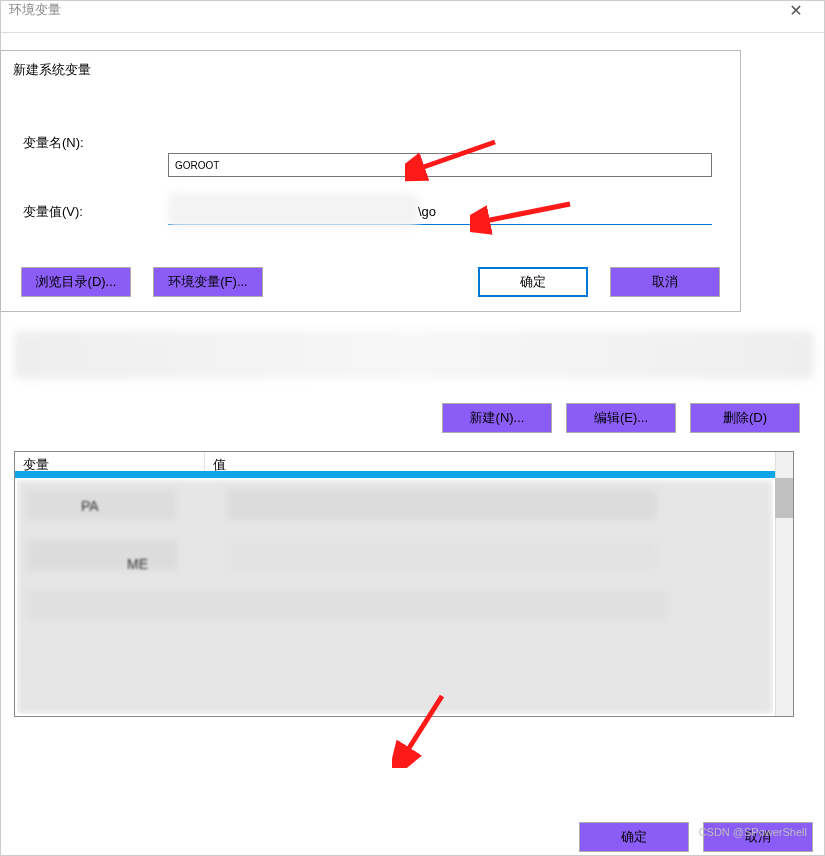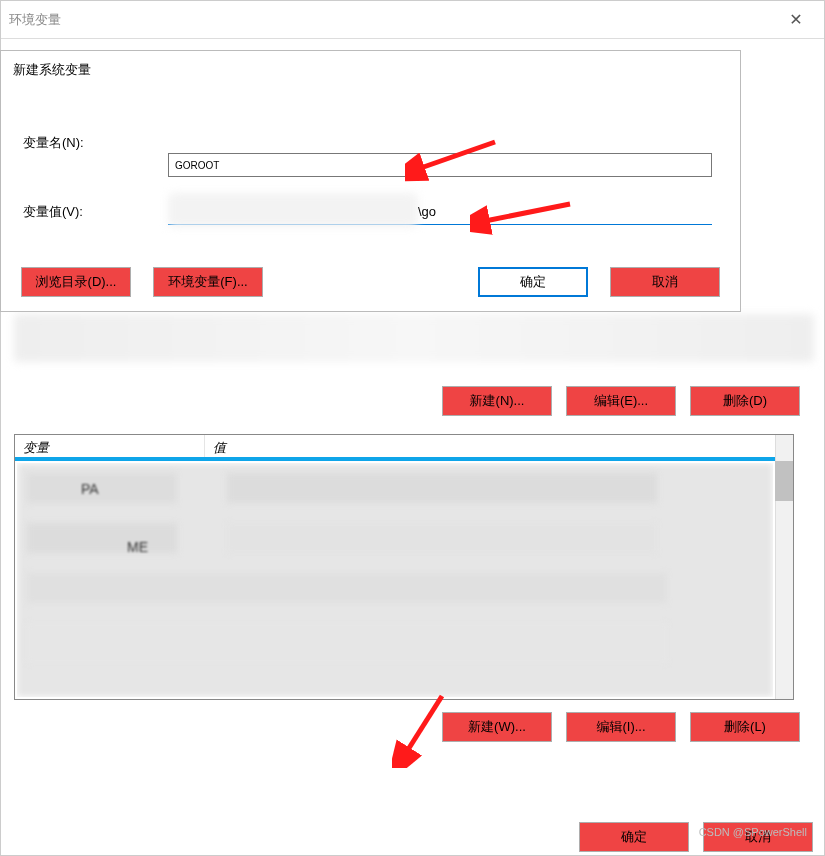--- a/index.html
+++ b/index.html
@@ -1,44 +1,44 @@
 <!DOCTYPE html>
 <html><head>
 <meta charset="utf-8">
 <style>
   * { box-sizing: border-box; font-family: "Microsoft YaHei", "Segoe UI", Tahoma, sans-serif; }
   body { margin: 0; background: #fff; width: 825px; height: 856px; overflow: hidden; font-size: 12px; color: #000; position: relative; }
 
   .outer-window { border: 1px solid #ccc; width: 825px; height: 856px; background: #fff; }
-  .titlebar { height: 38px; display: flex; align-items: center; justify-content: space-between; padding: 0 8px; border-bottom: 1px solid #ddd; }
+  .titlebar { height: 32px; display: flex; align-items: flex-start; justify-content: space-between; padding: 0 8px; border-bottom: 1px solid #ddd; }
   .titlebar-title { color: #888; font-size: 13px; }
   .close-x { width: 40px; text-align: center; color: #555; font-size: 16px; cursor: pointer; }
 
   .inner-dialog { position: absolute; left: 0; top: 50px; width: 741px; background: #fff; border: 1px solid #bbb; z-index: 10; }
   .inner-header { font-size: 13px; color: #000; padding: 10px 12px 4px 12px; }
   .inner-content { padding: 4px 28px 10px 22px; }
   .form-row { display: flex; align-items: center; margin: 22px 0; }
   .form-label { width: 145px; font-size: 13px; }
   .txt-input { flex: 1; height: 24px; border: 1px solid #777; padding: 2px 6px; font-size: 10px; margin-top: 44px; }
   .val-blur { flex: 1; height: 26px; border-bottom: 1px solid #0078d7; position: relative; display: flex; align-items: center; }
   .val-blur .smudge { position:absolute; left:0; top:-6px; width:250px; height:34px; background:#f3f3f3; filter:blur(4px); border-radius:6px; }
   .val-blur .tail { position:absolute; left:250px; font-size:13px; }
 
   .btn-row { display: flex; padding: 10px 20px 14px 20px; gap: 22px; align-items: center; }
   .btn-row .spacer { flex: 1; }
-  .win-btn { min-width: 110px; height: 30px; background: #ef4444; border: 1px solid #adadad; font-size: 13px; cursor: pointer; }
+  .win-btn { min-width: 110px; height: 30px; background: #8b5cf6; border: 1px solid #adadad; font-size: 13px; cursor: pointer; }
   .win-btn.primary { background: #fff; border: 2px solid #0078d7; }
 
-  .env-body { position: absolute; left: 14px; top: 314px; width: 800px; }
+  .env-body { position: absolute; left: 14px; top: 331px; width: 800px; }
   .user-blur-area { height: 48px; background: linear-gradient(90deg,#eee,#f7f7f7,#eee); filter: blur(4px); border-radius: 4px; margin-bottom: 6px; }
   .user-btn-row { display:flex; justify-content:flex-end; gap:14px; padding: 18px 14px 18px 0; }
 
   .sys-section-label { font-size: 13px; margin: 8px 0 6px 0; }
   .sys-table-wrap { border: 1px solid #888; width: 780px; height: 266px; position: relative; background:#fff; }
-  .sys-table-header { display:flex; height: 26px; border-bottom: 4px solid #0ea5e9; font-style: italic; }
+  .sys-table-header { display:flex; height: 26px; border-bottom: 7px solid #0ea5e9; }
   .sys-col-h { padding: 4px 8px; font-size: 13px; border-right: 1px solid #e5e5e5; }
   .sys-col-1 { width: 190px; }
   .sys-col-2 { flex:1; }
   .sys-scroll { position:absolute; right:0; top:0; width:18px; height:100%; background:#f1f1f1; border-left:1px solid #ddd; }
   .sys-scroll-thumb { position:absolute; top:26px; right:0; width:18px; height:40px; background:#c1c1c1; }
   .sys-blur-area { position:absolute; left:2px; top:28px; right:20px; bottom:2px; overflow:hidden; }
   .mosaic { position:absolute; background:#e6e6e6; filter:blur(3px); }
   .sys-label-blur { position:absolute; font-size:14px; color:#333; filter:blur(1px); }
 
   .sys-btn-row { display:flex; justify-content:flex-end; gap:14px; padding: 12px 14px 6px 0; }
@@ -104,25 +104,20 @@
       <div class="mosaic" style="left:210px;top:10px;width:430px;height:30px;background:#dcdcdc;"></div>
       <div class="mosaic" style="left:10px;top:60px;width:150px;height:30px;background:#dcdcdc;"></div>
       <div class="mosaic" style="left:210px;top:60px;width:430px;height:30px;background:#e3e3e3;"></div>
       <div class="mosaic" style="left:10px;top:110px;width:640px;height:30px;background:#e0e0e0;"></div>
       <div class="mosaic" style="left:10px;top:160px;width:640px;height:40px;background:#e6e6e6;"></div>
       <span class="sys-label-blur" style="left:64px;top:18px;">PA</span>
       <span class="sys-label-blur" style="left:110px;top:76px;">ME</span>
     </div>
   </div>
 
-  <div class="sys-btn-row">
-    <button class="win-btn">新建(W)...</button>
-    <button class="win-btn">编辑(I)...</button>
-    <button class="win-btn">删除(L)</button>
-  </div>
 </div>
 
 <div class="bottom-btn-row">
   <button class="win-btn">确定</button>
   <button class="win-btn">取消</button>
 </div>
 
 <svg class="arrow" style="left:405px;top:132px;" width="100" height="50">
   <defs>
       <marker id="ah1" markerWidth="10" markerHeight="10" refX="2" refY="3" orient="auto">

